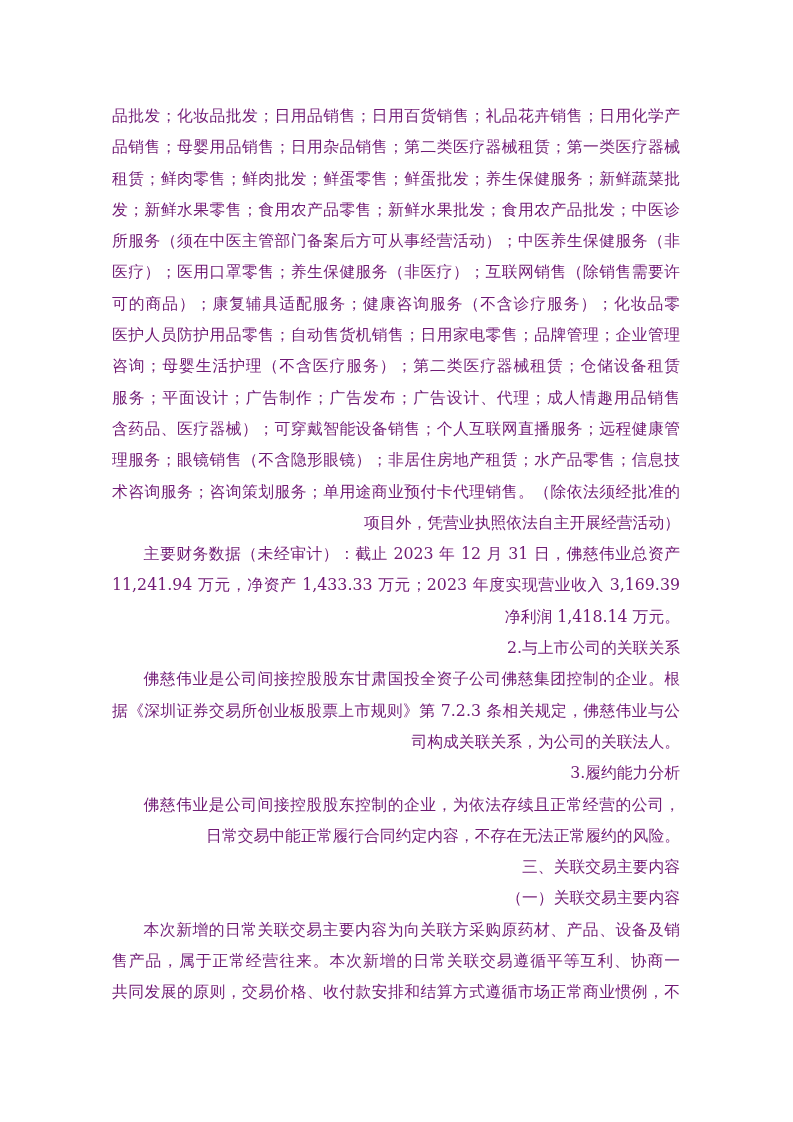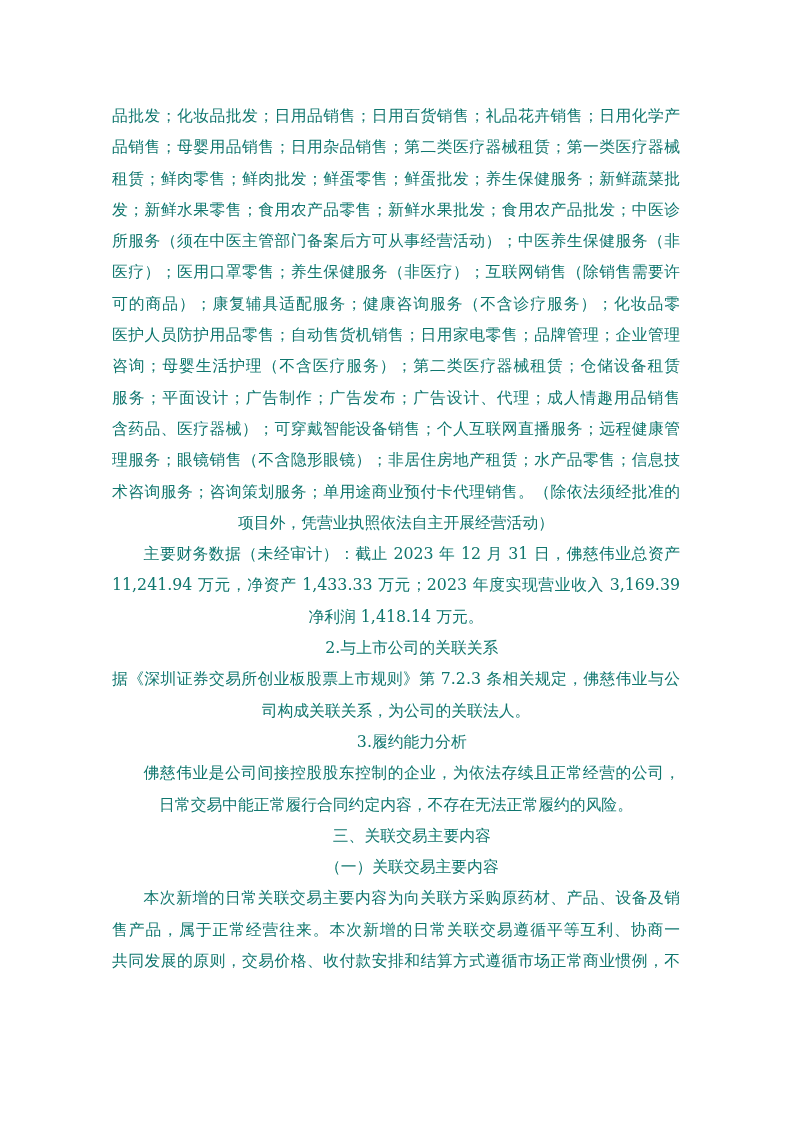--- a/index.html
+++ b/index.html
@@ -24,59 +24,60 @@
     position: absolute;
     left: 112px;
     top: 100px;
     width: 568px;
     font-size: 15.8px;
     line-height: 31.3px;
     color: #1c1c1c;
   }
   .line {
     width: 100%;
-    text-align: center;
+    text-align: right;
     overflow: hidden;
     height: 31.3px;
   }
   .line.justify {
     text-align: justify;
     text-align-last: justify;
     text-justify: inter-character;
   }
   .line.indent {
     text-indent: 2em;
   }
   .line.bold {
     font-weight: 400;
   }
 </style>
 </head>
 <body style="background: rgb(255, 255, 255);">
 
 <div class="page">
-  <div class="content" style="color: #0f766e;">
+  <div class="content" style="color: #701a75;">
       <div class="line justify">品批发；化妆品批发；日用品销售；日用百货销售；礼品花卉销售；日用化学产</div>
       <div class="line justify">品销售；母婴用品销售；日用杂品销售；第二类医疗器械租赁；第一类医疗器械</div>
       <div class="line justify">租赁；鲜肉零售；鲜肉批发；鲜蛋零售；鲜蛋批发；养生保健服务；新鲜蔬菜批</div>
       <div class="line justify">发；新鲜水果零售；食用农产品零售；新鲜水果批发；食用农产品批发；中医诊</div>
       <div class="line justify">所服务（须在中医主管部门备案后方可从事经营活动）；中医养生保健服务（非</div>
       <div class="line justify">医疗）；医用口罩零售；养生保健服务（非医疗）；互联网销售（除销售需要许</div>
       <div class="line justify">可的商品）；康复辅具适配服务；健康咨询服务（不含诊疗服务）；化妆品零售；</div>
       <div class="line justify">医护人员防护用品零售；自动售货机销售；日用家电零售；品牌管理；企业管理</div>
       <div class="line justify">咨询；母婴生活护理（不含医疗服务）；第二类医疗器械租赁；仓储设备租赁</div>
       <div class="line justify">服务；平面设计；广告制作；广告发布；广告设计、代理；成人情趣用品销售（不</div>
       <div class="line justify">含药品、医疗器械）；可穿戴智能设备销售；个人互联网直播服务；远程健康管</div>
       <div class="line justify">理服务；眼镜销售（不含隐形眼镜）；非居住房地产租赁；水产品零售；信息技</div>
       <div class="line justify">术咨询服务；咨询策划服务；单用途商业预付卡代理销售。（除依法须经批准的</div>
       <div class="line">项目外，凭营业执照依法自主开展经营活动）</div>
       <div class="line justify indent">主要财务数据（未经审计）：截止 2023 年 12 月 31 日，佛慈伟业总资产</div>
       <div class="line justify">11,241.94 万元，净资产 1,433.33 万元；2023 年度实现营业收入 3,169.39 万元，</div>
       <div class="line">净利润 1,418.14 万元。</div>
       <div class="line indent">2.与上市公司的关联关系</div>
+      <div class="line justify indent">佛慈伟业是公司间接控股股东甘肃国投全资子公司佛慈集团控制的企业。根</div>
       <div class="line justify">据《深圳证券交易所创业板股票上市规则》第 7.2.3 条相关规定，佛慈伟业与公</div>
       <div class="line">司构成关联关系，为公司的关联法人。</div>
       <div class="line indent">3.履约能力分析</div>
       <div class="line justify indent">佛慈伟业是公司间接控股股东控制的企业，为依法存续且正常经营的公司，</div>
       <div class="line">日常交易中能正常履行合同约定内容，不存在无法正常履约的风险。</div>
       <div class="line bold indent">三、关联交易主要内容</div>
       <div class="line bold indent">（一）关联交易主要内容</div>
       <div class="line justify indent">本次新增的日常关联交易主要内容为向关联方采购原药材、产品、设备及销</div>
       <div class="line justify">售产品，属于正常经营往来。本次新增的日常关联交易遵循平等互利、协商一致、</div>
       <div class="line justify">共同发展的原则，交易价格、收付款安排和结算方式遵循市场正常商业惯例，不</div>

